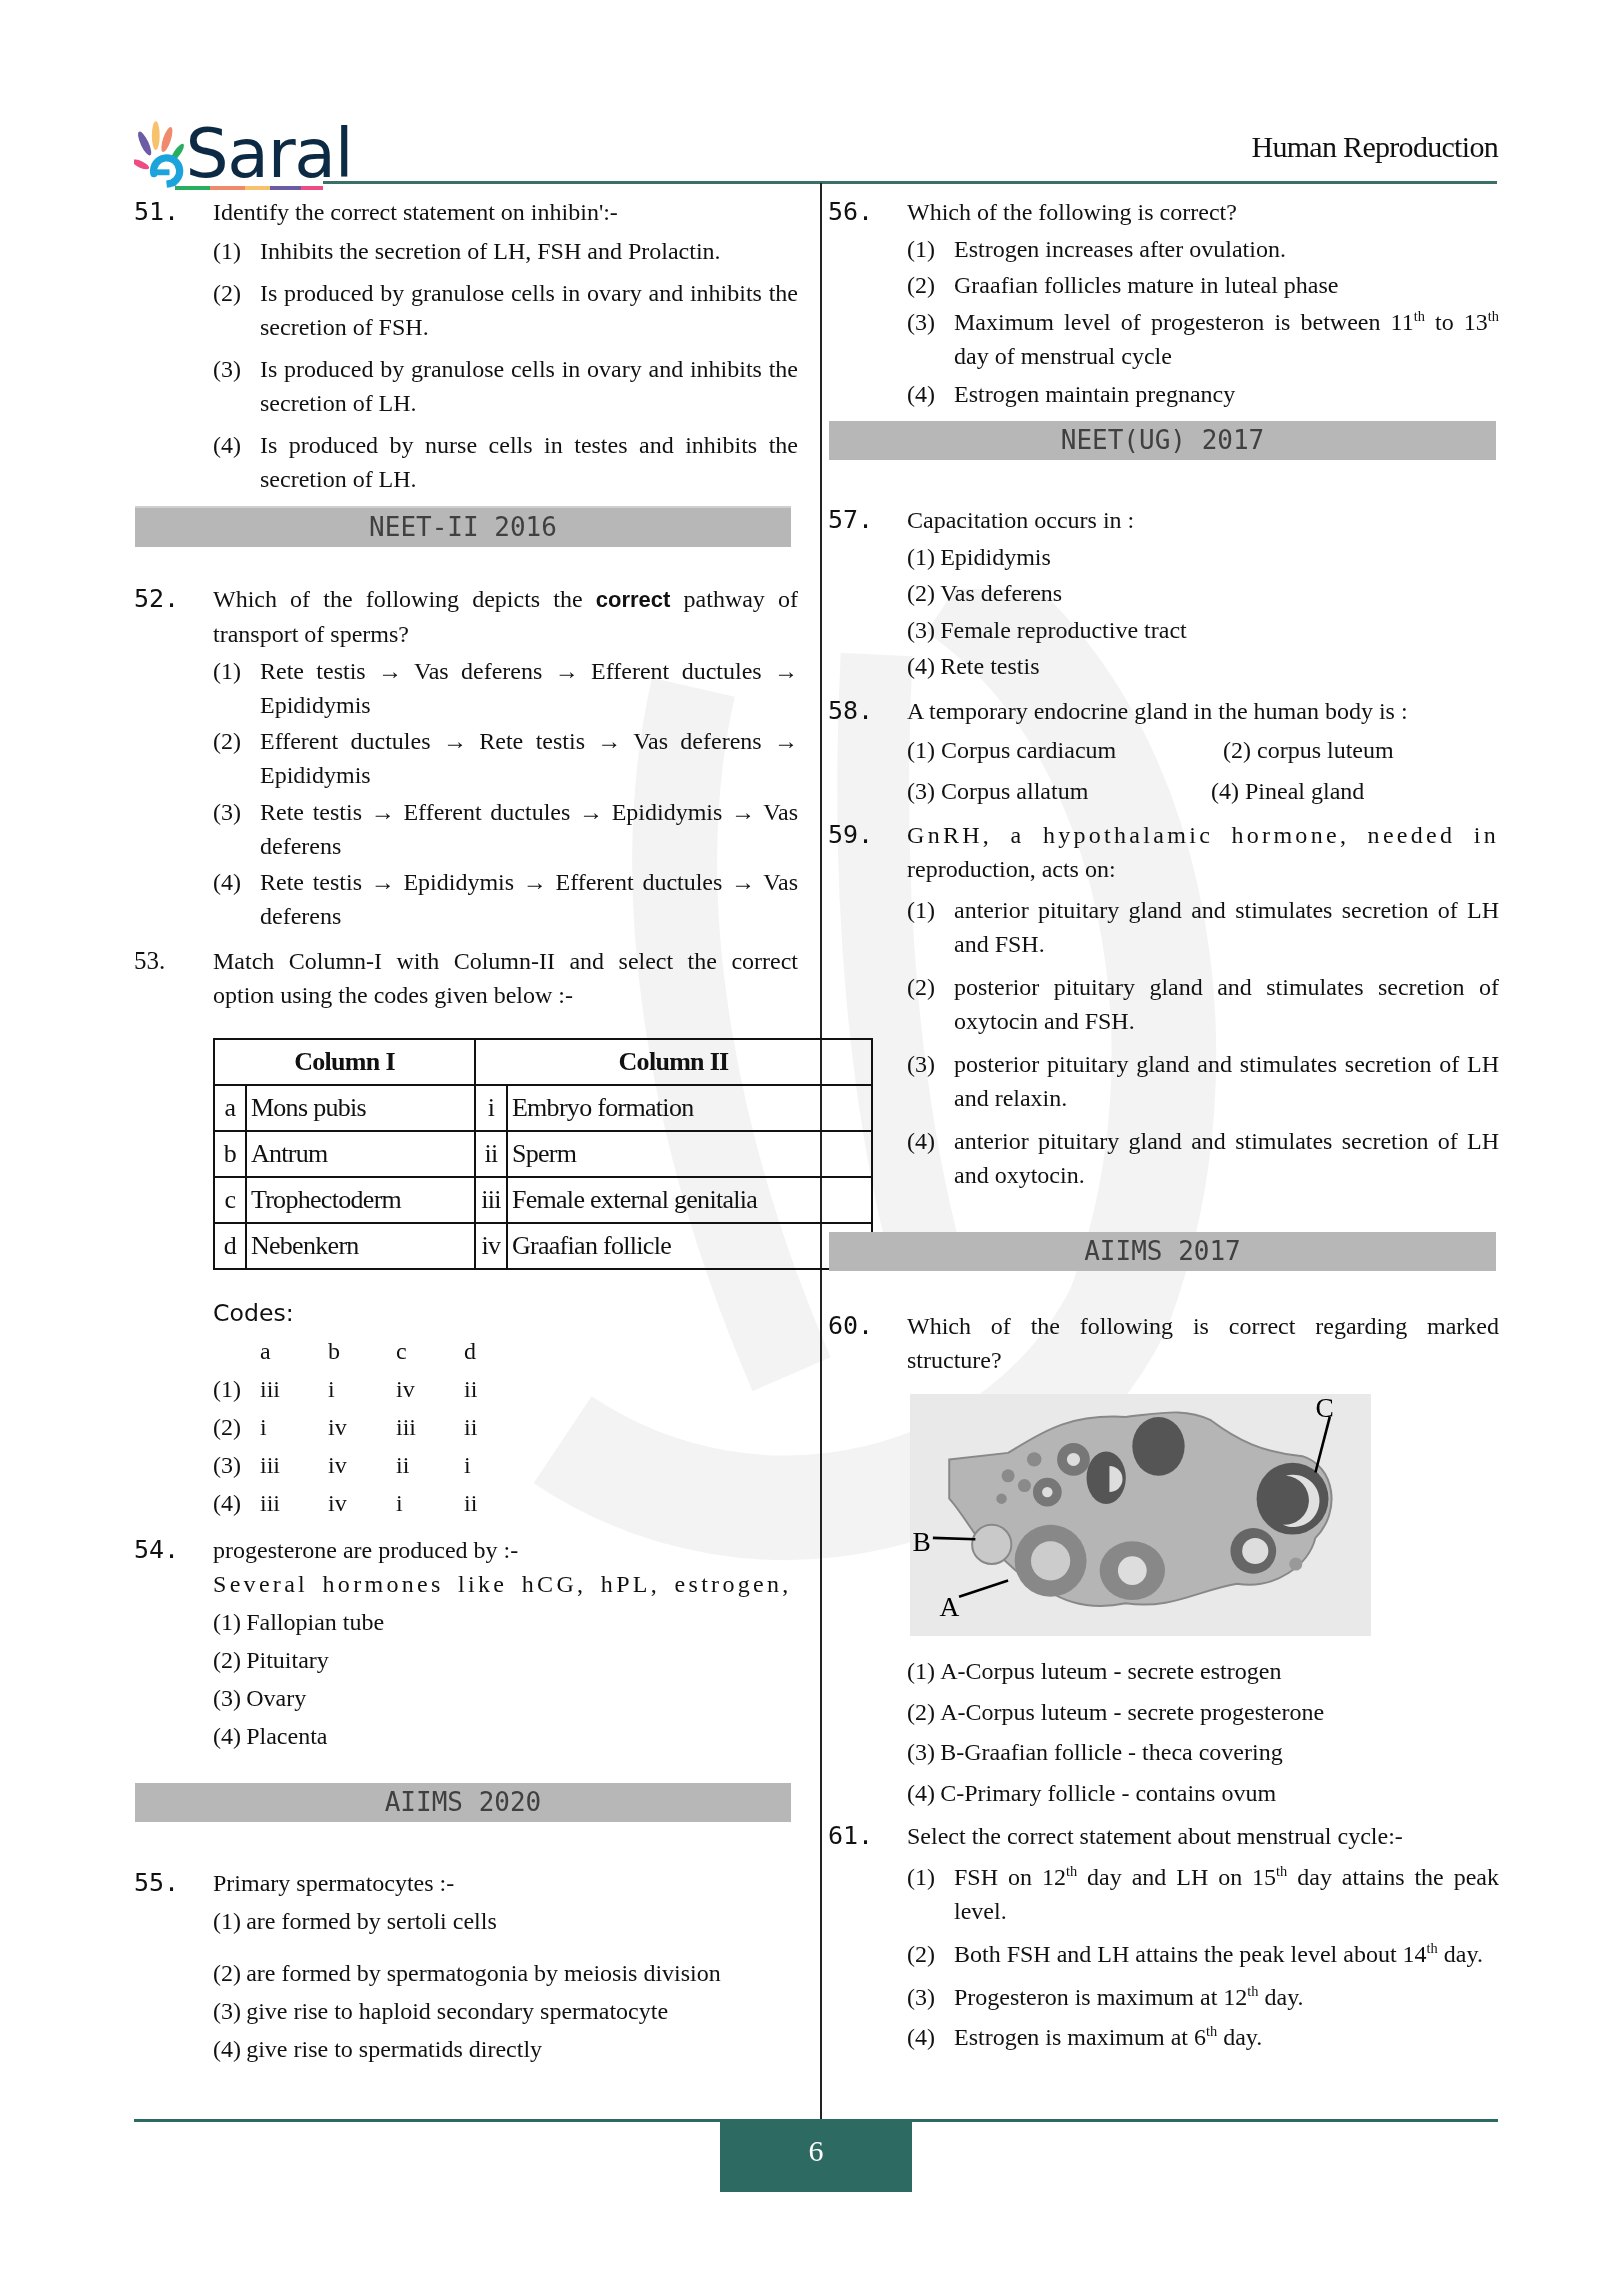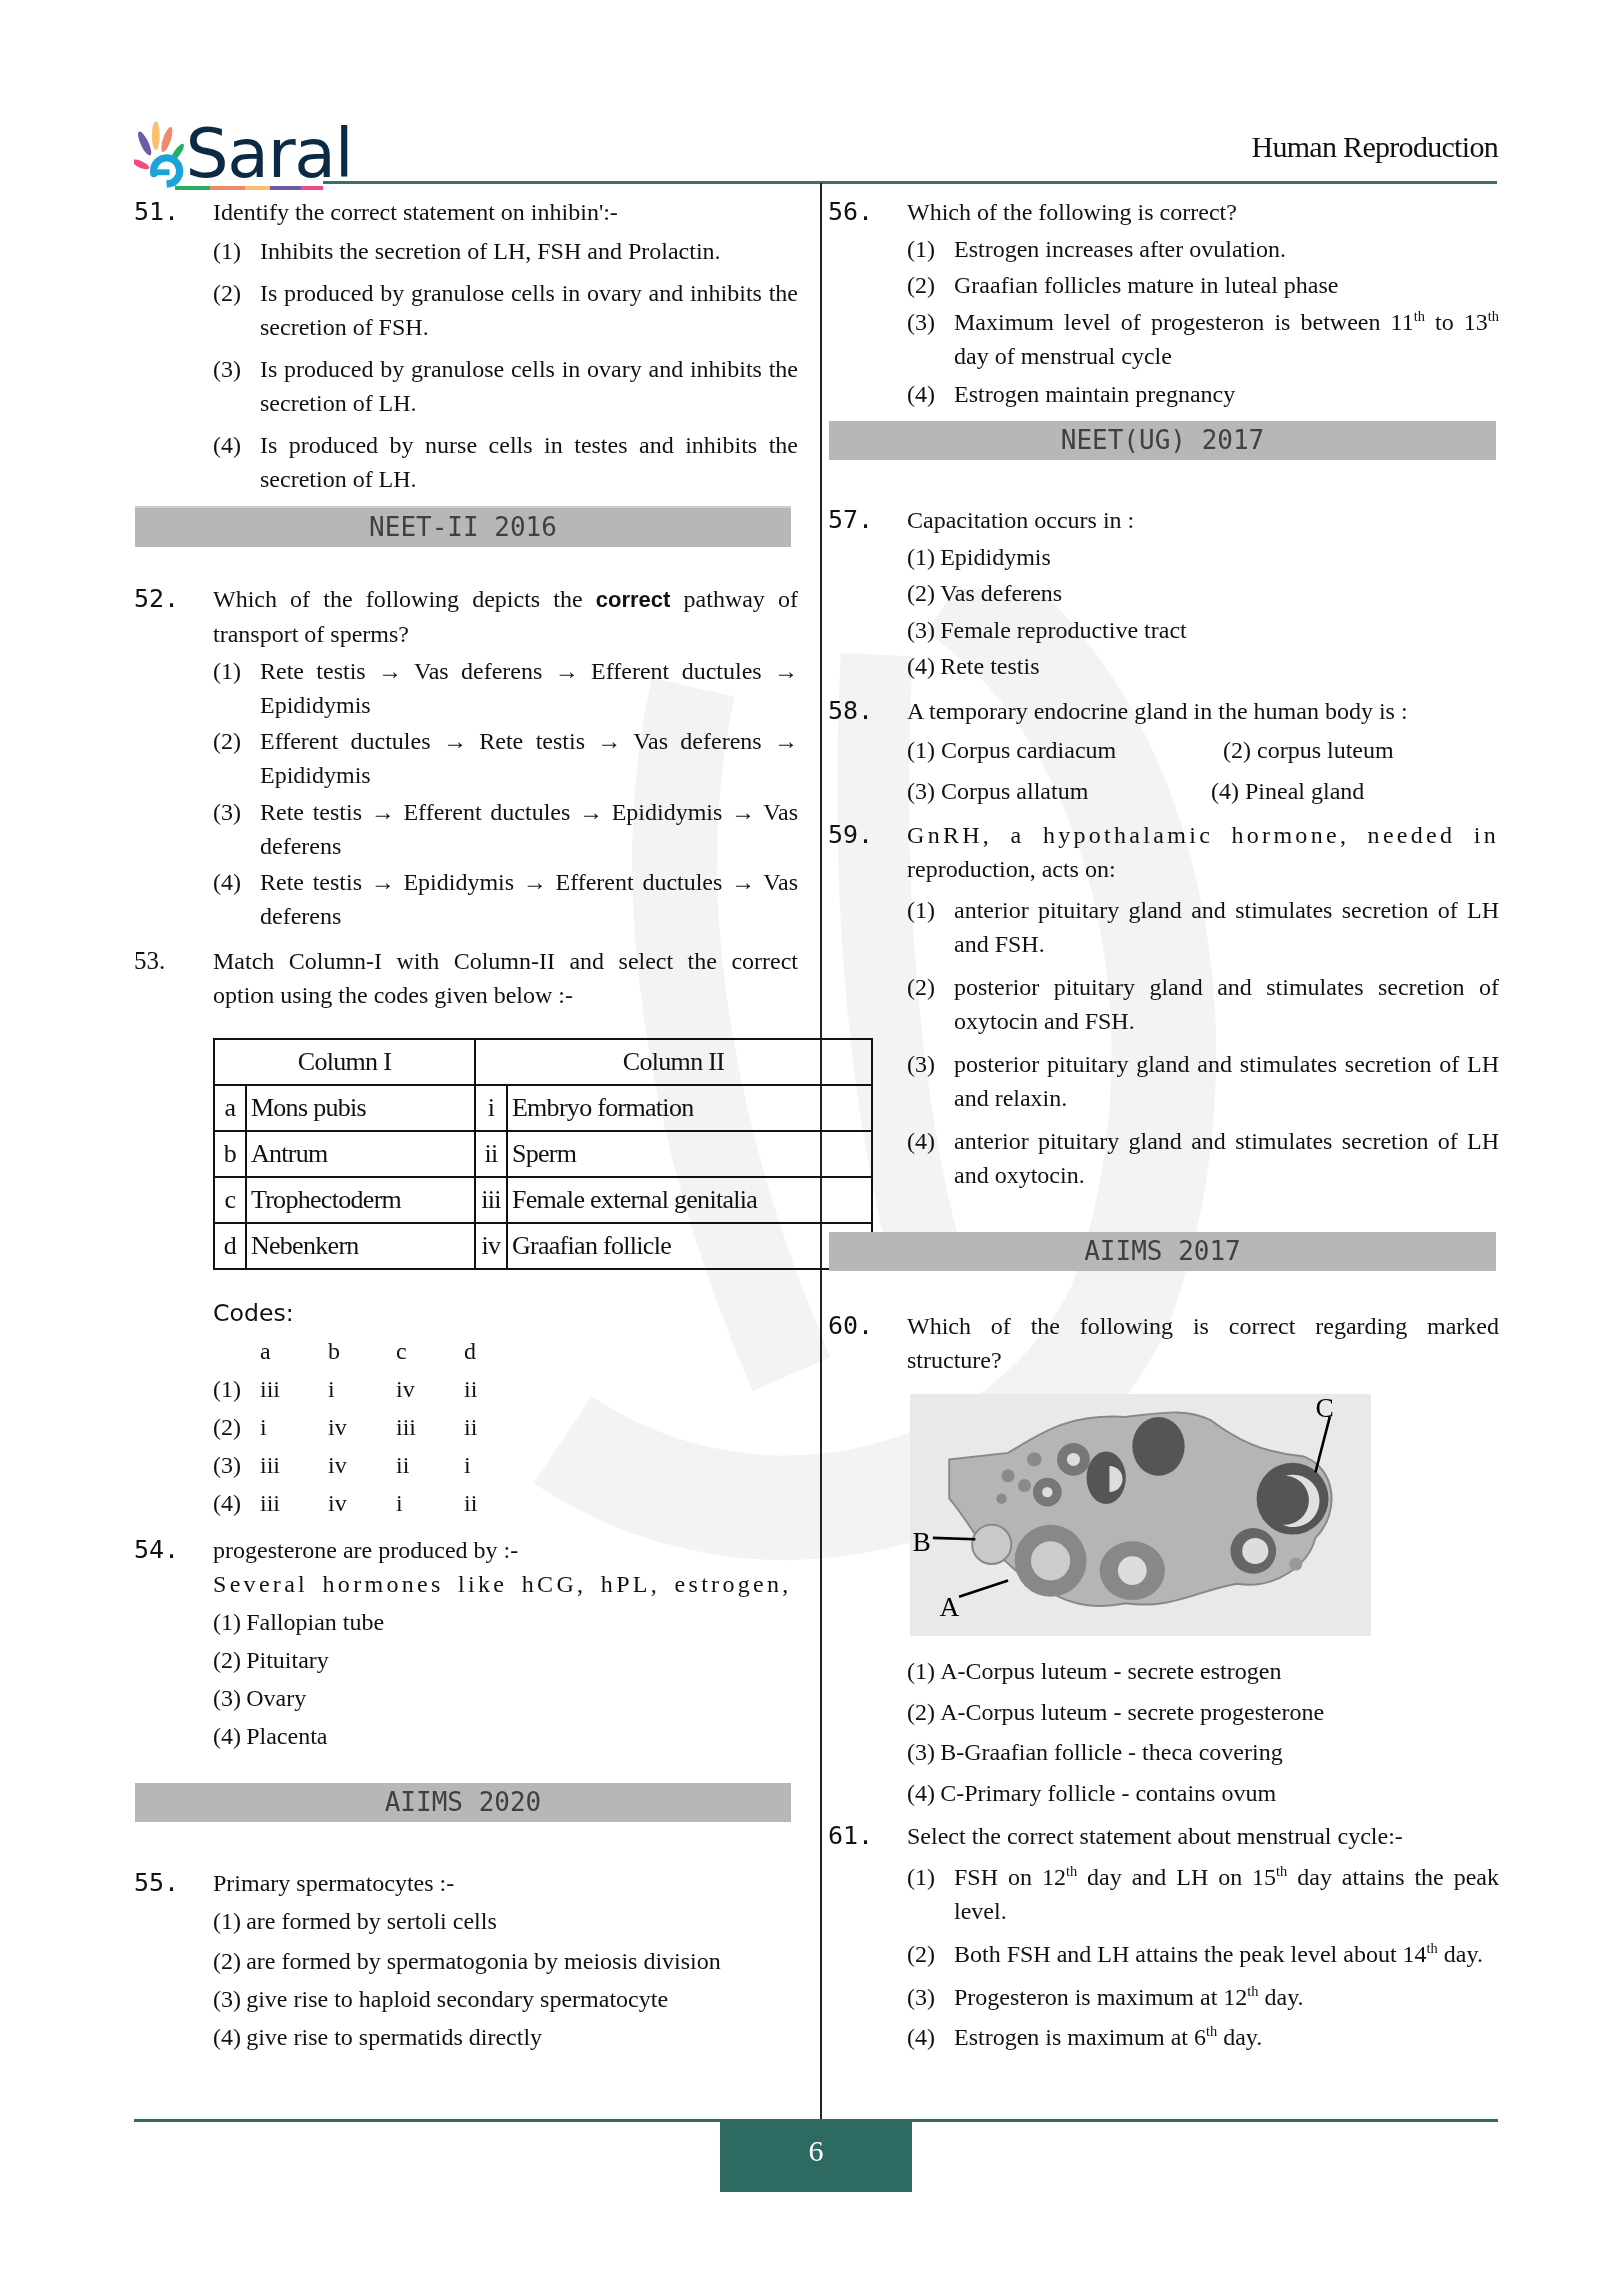--- a/index.html
+++ b/index.html
@@ -28,21 +28,21 @@
   .optc { margin-left:79px; }
   .optc span.n { margin-right:5.2px; }
   .spaced { letter-spacing:3.3px; word-spacing:5.2px; }
   sup { font-size:14.4px; line-height:0; vertical-align:super; }
   .band { position:absolute; background:#b7b7b7; text-align:center; font-family:"DejaVu Sans Mono","Liberation Mono",monospace;
           font-size:26px; height:39px; line-height:39px; color:#404040; }
   .band.top2 { border-top:2.6px double #cfcfcf; }
   
   table.match { position:absolute; border-collapse:collapse; font-size:26px; letter-spacing:-0.7px; }
   table.match td, table.match th { border:2px solid #111; padding:0 3.9px; height:44px; }
-  table.match th { font-weight:normal; text-align:center; }
+  table.match th { font-weight:bold; text-align:center; }
   table.match td.k { text-align:center; width:30px; padding:0; }
   .codes { position:absolute; font-size:24px; line-height:38px; }
   .codes .row { display:flex; }
   .codes .c1 { width:47px; } .codes .c { width:68px; }
   
   .diagram { left:910px; top:1394px; width:461px; height:242px; background:#e9e9e9; }
   
   .foot-rule { left:134px; top:2119px; width:1364px; height:2.6px; background:#2d6a62; }
   .page-box { left:720px; top:2122px; width:192px; height:70px; background:#2d6a62; color:#fff;
               font-size:30px; text-align:center; line-height:58px; }
@@ -188,21 +188,21 @@
   <div class="optc" style="margin-top:3.9px"><span class="n">(3)</span><span>Ovary</span></div>
   <div class="optc" style="margin-top:3.9px"><span class="n">(4)</span><span>Placenta</span></div>
 </div>
 
 <div class="band" style="left:135px; top:1783px; width:656px;">AIIMS 2020</div>
 
 <div class="q" style="left:134px; top:1866px; width:664px;">
   <span class="qnum">55.</span>
   <div class="qtext">Primary spermatocytes :-</div>
   <div class="optc" style="margin-top:3.9px"><span class="n">(1)</span><span>are formed by sertoli cells</span></div>
-  <div class="optc" style="margin-top:6px"><span class="n">(2)</span><span>are formed by spermatogonia by meiosis division</span></div>
+  <div class="optc" style="margin-top:18px"><span class="n">(2)</span><span>are formed by spermatogonia by meiosis division</span></div>
   <div class="optc" style="margin-top:3.9px"><span class="n">(3)</span><span>give rise to haploid secondary spermatocyte</span></div>
   <div class="optc" style="margin-top:3.9px"><span class="n">(4)</span><span>give rise to spermatids directly</span></div>
 </div>
 
 <div class="q" style="left:828px; top:195px; width:671px;">
   <span class="qnum">56.</span>
   <div class="qtext">Which of the following is correct?</div>
   <div class="opt" style="margin-top:2.6px"><span class="on">(1)</span><span>Estrogen increases after ovulation.</span></div>
   <div class="opt" style="margin-top:2.6px"><span class="on">(2)</span><span>Graafian follicles mature in luteal phase</span></div>
   <div class="opt" style="margin-top:2.6px"><span class="on">(3)</span><span>Maximum level of progesteron is between 11</span><sup>th</sup><span> to 13</span><sup>th</sup><span> day of menstrual cycle</span></div>

